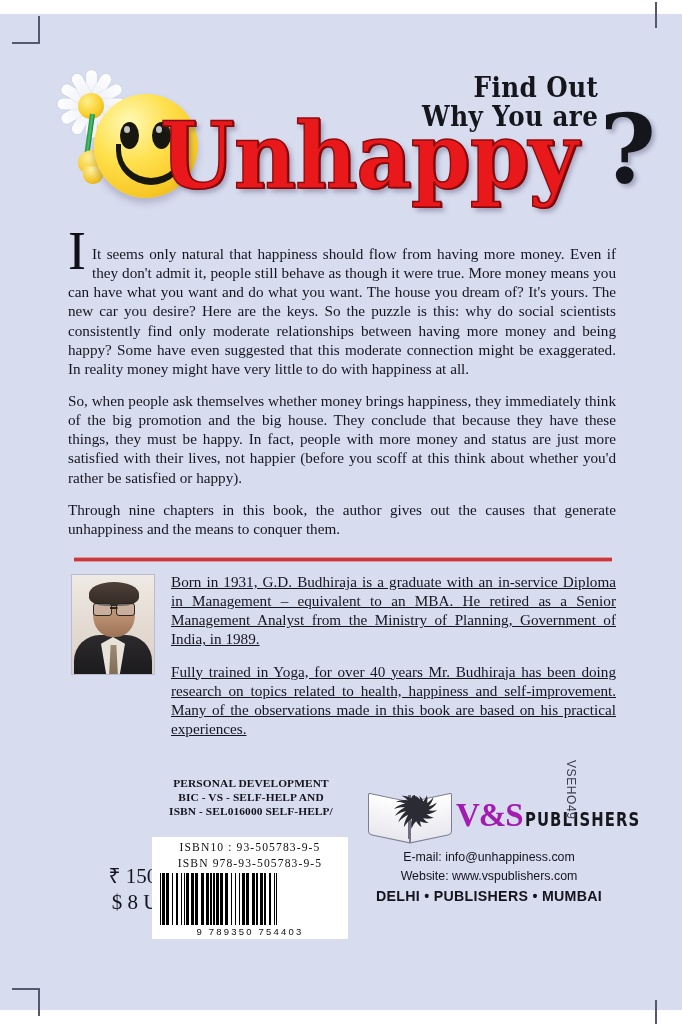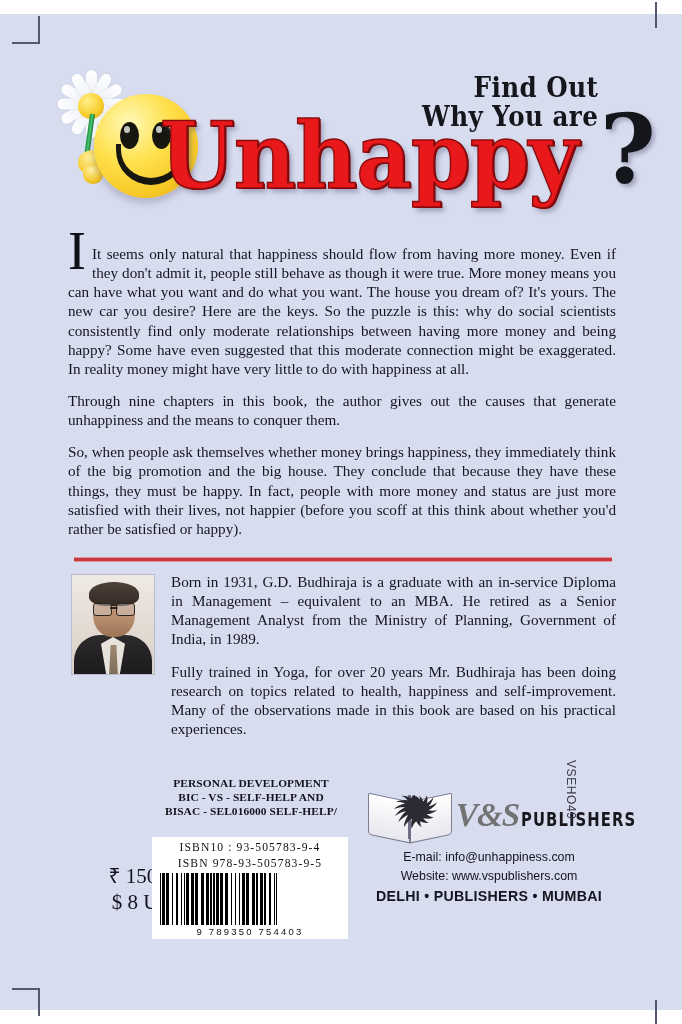--- a/index.html
+++ b/index.html
@@ -298,21 +298,21 @@
   .ph-tie {
     position: absolute;
     left: 37px; top: 70px;
     width: 9px; height: 32px;
     background: linear-gradient(180deg,#9d8a74,#7d6a55);
     clip-path: polygon(18% 0, 82% 0, 100% 100%, 0 100%);
   }
   .author-text {
     overflow: hidden;
   }
-  .author-text .para { font-size: 15.2px; }
+  .author-text .para { font-size: 15.2px; text-decoration: underline; }
 
   
   .footer {
     position: absolute;
     left: 0; top: 775px;
     width: 682px; height: 175px;
   }
 
   .price {
     position: absolute;
@@ -414,24 +414,23 @@
     width: 62px; height: 50px;
     color: #2b2b33;
   }
   .pub-name {
     position: absolute;
     left: 96px; top: 12px;
     white-space: nowrap;
   }
   .vs {
     font-family: "Liberation Serif", serif;
-    font-style: italic;
     font-weight: bold;
     font-size: 33px;
-    color: #737373;
+    color: #a21caf;
     letter-spacing: -1px;
   }
   .pubword {
     font-family: "DejaVu Sans", sans-serif;
     font-weight: bold;
     font-size: 19px;
     letter-spacing: 1.4px;
     color: #17171d;
     transform: scaleX(.78);
     display: inline-block;
@@ -517,60 +516,60 @@
 
     <div class="unhappy">Unhappy</div>
     <div class="qmark">?</div>
   </div>
 
   <div class="body-copy">
     <p class="para lead">
       <span class="dropcap">I</span>
     </p>
     <p class="para">It seems only natural that happiness should flow from having more money. Even if they don't admit it, people still behave as though it were true. More money means you can have what you want and do what you want. The house you dream of? It's yours. The new car you desire? Here are the keys. So the puzzle is this: why do social scientists consistently find only moderate relationships between having more money and being happy? Some have even suggested that this moderate connection might be exaggerated. In reality money might have very little to do with happiness at all.</p>
+    <p class="para">So, when people ask themselves whether money brings happiness, they immediately think of the big promotion and the big house. They conclude that because they have these things, they must be happy. In fact, people with more money and status are just more satisfied with their lives, not happier (before you scoff at this think about whether you'd rather be satisfied or happy).</p>
     <p class="para">Through nine chapters in this book, the author gives out the causes that generate unhappiness and the means to conquer them.</p>
-    <p class="para">So, when people ask themselves whether money brings happiness, they immediately think of the big promotion and the big house. They conclude that because they have these things, they must be happy. In fact, people with more money and status are just more satisfied with their lives, not happier (before you scoff at this think about whether you'd rather be satisfied or happy).</p>
   </div>
 
   <div class="divider"></div>
 
   <div class="author-block">
     <div class="author-photo">
       <div class="ph-body"></div>
       <div class="ph-shirt"></div>
       <div class="ph-tie"></div>
       <div class="ph-head"></div>
       <div class="ph-hair"></div>
       <div class="ph-glasses">
         <div class="ph-lens l"></div>
         <div class="ph-bridge"></div>
         <div class="ph-lens r"></div>
       </div>
     </div>
     <div class="author-text">
       <p class="para">Born in 1931, G.D. Budhiraja is a graduate with an in-service Diploma in Management – equivalent to an MBA. He retired as a Senior Management Analyst from the Ministry of Planning, Government of India, in 1989.</p>
-      <p class="para">Fully trained in Yoga, for over 20 years Mr. Budhiraja has been doing research on topics related to health, happiness and self-improvement. Many of the observations made in this book are based on his practical experiences.</p>
+      <p class="para">Fully trained in Yoga, for over 40 years Mr. Budhiraja has been doing research on topics related to health, happiness and self-improvement. Many of the observations made in this book are based on his practical experiences.</p>
     </div>
   </div>
 
   <div class="footer">
 
     <div class="price">
       <div>₹ 150/-</div>
       <div>$ 8 US</div>
     </div>
 
     <div class="codes">
       <div>PERSONAL DEVELOPMENT</div>
       <div>BIC - VS - SELF-HELP AND</div>
-      <div>BISAC - SEL016000  SELF-HELP/</div>
+      <div>ISBN - SEL016000  SELF-HELP/</div>
     </div>
 
     <div class="barcode-box">
-      <div class="isbn-line">ISBN10 :  93-505783-9-4</div>
+      <div class="isbn-line">ISBN10 :  93-505783-9-5</div>
       <div class="isbn-line">ISBN  978-93-505783-9-5</div>
       <div class="bars">
           <i style="width: 2px; background: transparent;"></i>
           <i style="width: 1px;"></i>
           <i style="width: 1px; background: transparent;"></i>
           <i style="width: 1px;"></i>
           <i style="width: 2px;"></i>
           <i style="width: 1px; background: transparent;"></i>
           <i style="width: 3px;"></i>
           <i style="width: 3px; background: transparent;"></i>

